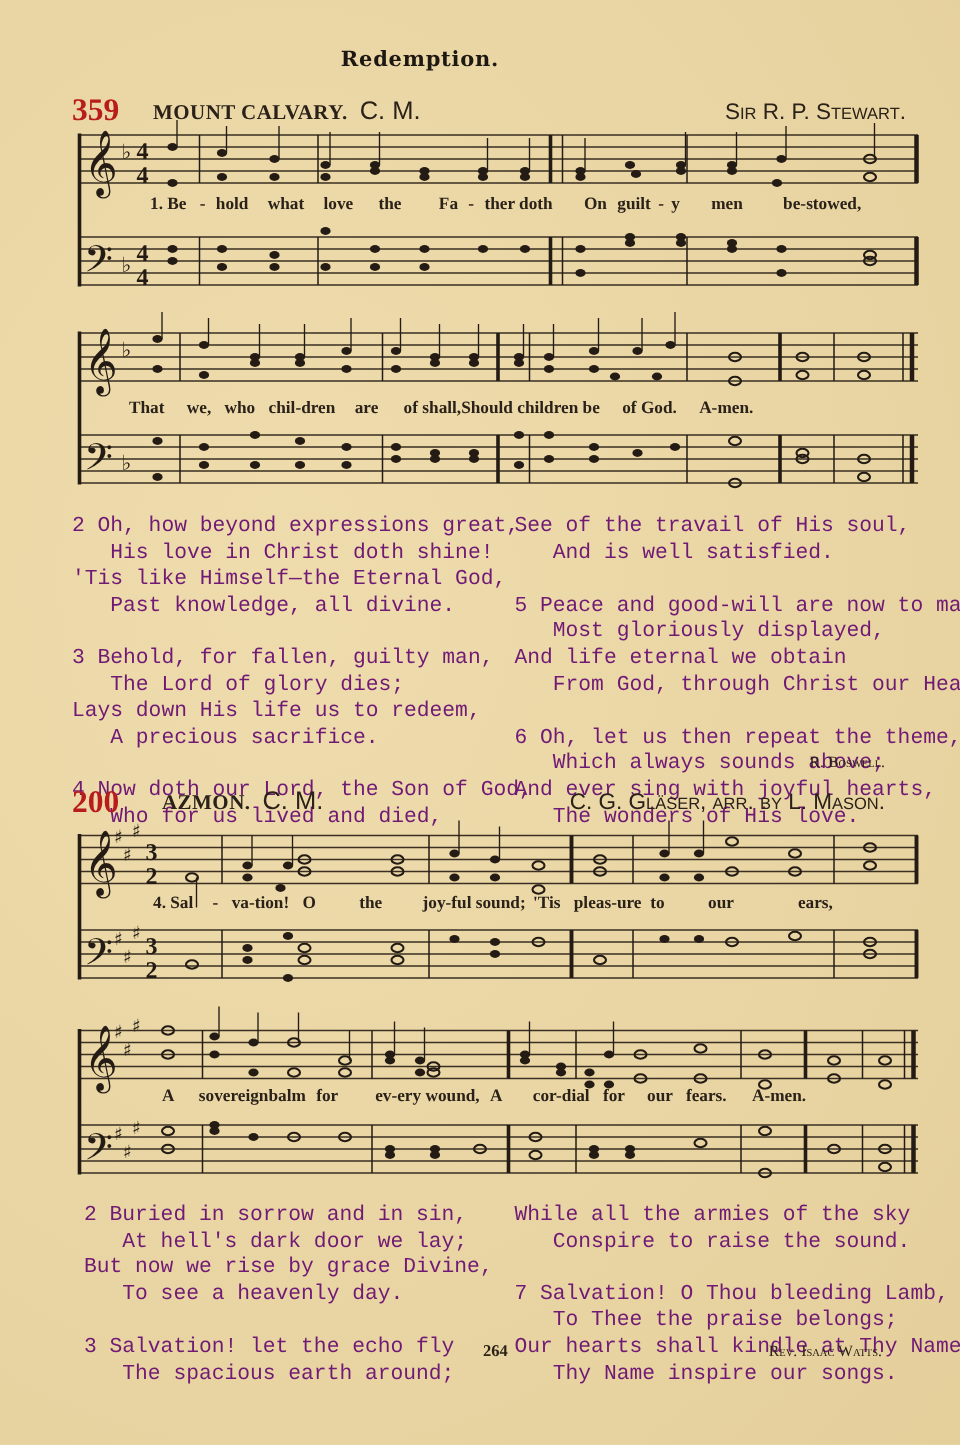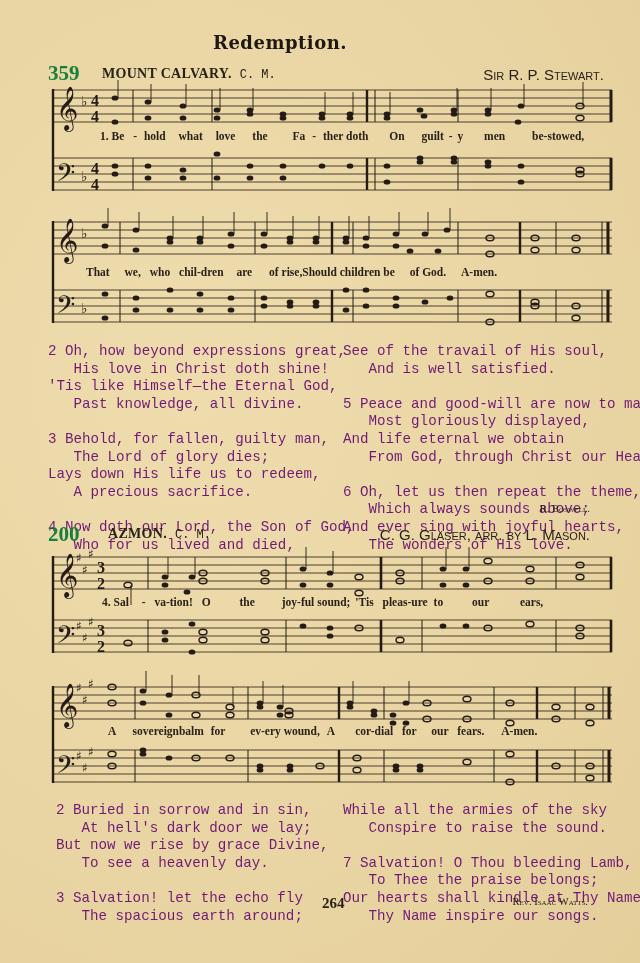--- a/index.html
+++ b/index.html
@@ -7,31 +7,31 @@
     width:640px; height:963px; overflow:hidden;
     background:#ecd9a8;
     background-image: radial-gradient(ellipse at 30% 40%, #efdcad 0%, #e9d5a3 60%, #e4cf9b 100%);
     font-family: "Liberation Serif", "DejaVu Serif", serif;
     color:#2a2118;
     position:relative;
   }
   .abs { position:absolute; }
   .section-title {
     left:0; width:560px; top:32px; text-align:center;
-    font-family:"DejaVu Serif", serif; font-weight:bold; font-size:18px; letter-spacing:0.5px;
+    font-family:"DejaVu Serif", serif; font-weight:bold; font-size:14px; letter-spacing:0.5px;
     color:#1e1812;
   }
-  .hymn-num { font-family:"Liberation Serif", serif; font-weight:bold; font-size:21px; color:#15803d; }
+  .hymn-num { font-family:"Liberation Serif", serif; font-weight:bold; font-size:21px; color:#b91c1c; }
   .tune-name { font-family:"Liberation Serif", serif; font-weight:bold; font-size:14px; letter-spacing:0.3px; }
-  .meter { font-family:Liberation Mono, monospace; font-size:12px; margin-left:8px; font-weight:normal; }
+  .meter { font-family:Liberation Sans, sans-serif; font-size:17px; margin-left:8px; font-weight:normal; }
   .composer { font-family:Liberation Sans, sans-serif; font-size:15px; font-variant:small-caps; }
   .lyric { font-family:"Liberation Serif", serif; font-weight:bold; font-size:11.5px; white-space:nowrap; }
   .verses { font-family:Liberation Mono, monospace; font-size:14.2px; line-height:17.6px; white-space:pre; color:#701a75; }
   .attrib { font-family:"Liberation Serif", serif; font-size:10.5px; font-variant:small-caps; }
-  .pageno { font-family:"Liberation Serif", serif; font-weight:bold; font-size:15px; }
+  .pageno { font-family:"Liberation Serif", serif; font-weight:bold; font-size:11px; }
   svg.staff { position:absolute; left:0; top:0; }
 </style>
 </head>
 <body>
 
 <div class="abs section-title">Redemption.</div>
 
 <div class="abs hymn-num" style="left:48px; top:61px;">359</div>
 <div class="abs" style="left:102px; top:64px;">
   <span class="tune-name">MOUNT CALVARY.</span><span class="meter">C. M.</span>
@@ -378,35 +378,35 @@
   <span style="margin-left:6px">-</span>
   <span style="margin-left:4px">hold</span>
   <span style="margin-left:10px">what</span>
   <span style="margin-left:10px">love</span>
   <span style="margin-left:14px">the</span>
   <span style="margin-left:22px">Fa</span>
   <span style="margin-left:4px">-</span>
   <span style="margin-left:4px">ther</span>
   <span>doth</span>
   <span style="margin-left:18px">On</span>
-  <span style="margin-left:14px">guilt</span>
+  <span style="margin-left:4px">guilt</span>
   <span style="margin-left:2px">-</span>
   <span style="margin-left:2px">y</span>
   <span style="margin-left:18px">men</span>
   <span style="margin-left:24px">be</span><span>-</span><span>stowed,</span>
 </div>
 
 <div class="abs lyric" style="left:86px; top:266px;">
   <span>That</span>
   <span style="margin-left:12px">we,</span>
   <span style="margin-left:6px">who</span>
   <span style="margin-left:6px">chil</span><span>-</span><span>dren</span>
   <span style="margin-left:10px">are</span>
   <span style="margin-left:14px">of</span>
-  <span>rise,</span><span>Should</span>
+  <span>shall,</span><span>Should</span>
   <span>children</span>
   <span>be</span>
   <span style="margin-left:12px">of</span>
   <span>God.</span>
   <span style="margin-left:12px">A</span><span>-</span><span>men.</span>
 </div>
 
 <div class="abs verses" style="left:48px; top:343px;">2 Oh, how beyond expressions great,
    His love in Christ doth shine!
 'Tis like Himself—the Eternal God,
@@ -444,21 +444,21 @@
   <span style="margin-left:10px">-</span>
   <span style="margin-left:6px">va-</span><span>tion!</span>
   <span style="margin-left:6px">O</span>
   <span style="margin-left:26px">the</span>
   <span style="margin-left:24px">joy</span><span>-</span><span>ful</span>
   <span>sound;</span>
   <span style="margin-left:2px">'Tis</span>
   <span style="margin-left:6px">pleas-ure</span>
   <span style="margin-left:3px">to</span>
   <span style="margin-left:26px">our</span>
-  <span style="margin-left:28px">ears,</span>
+  <span style="margin-left:40px">ears,</span>
 </div>
 
 <div class="abs lyric" style="left:108px; top:725px;">
   <span>A</span>
   <span style="margin-left:14px">sovereign</span><span>balm</span>
   <span style="margin-left:4px">for</span>
   <span style="margin-left:22px">ev-ery</span>
   <span>wound,</span>
   <span style="margin-left:4px">A</span>
   <span style="margin-left:18px">cor-dial</span>

